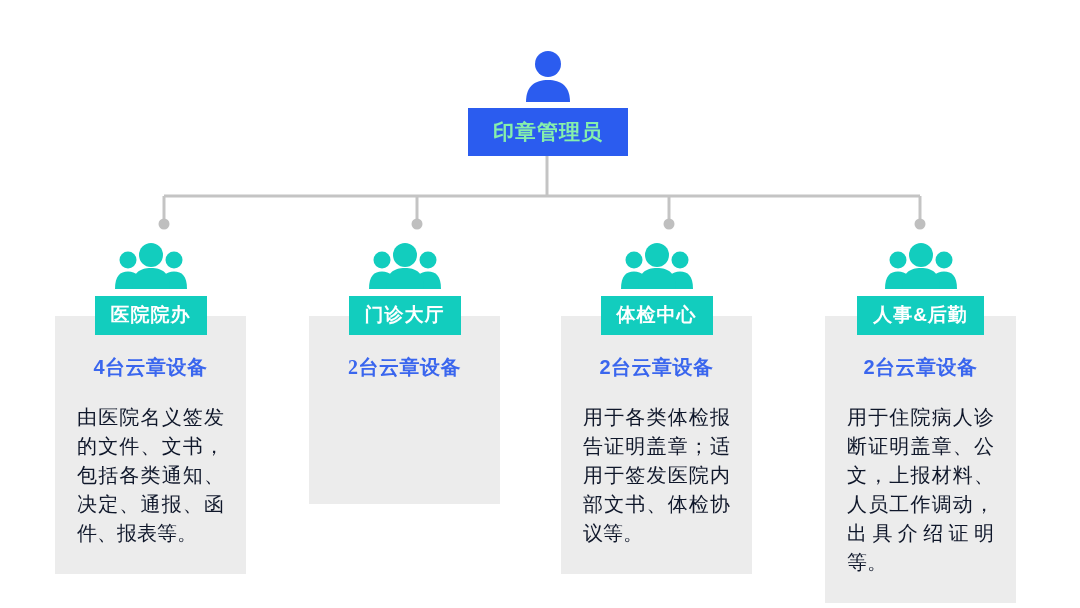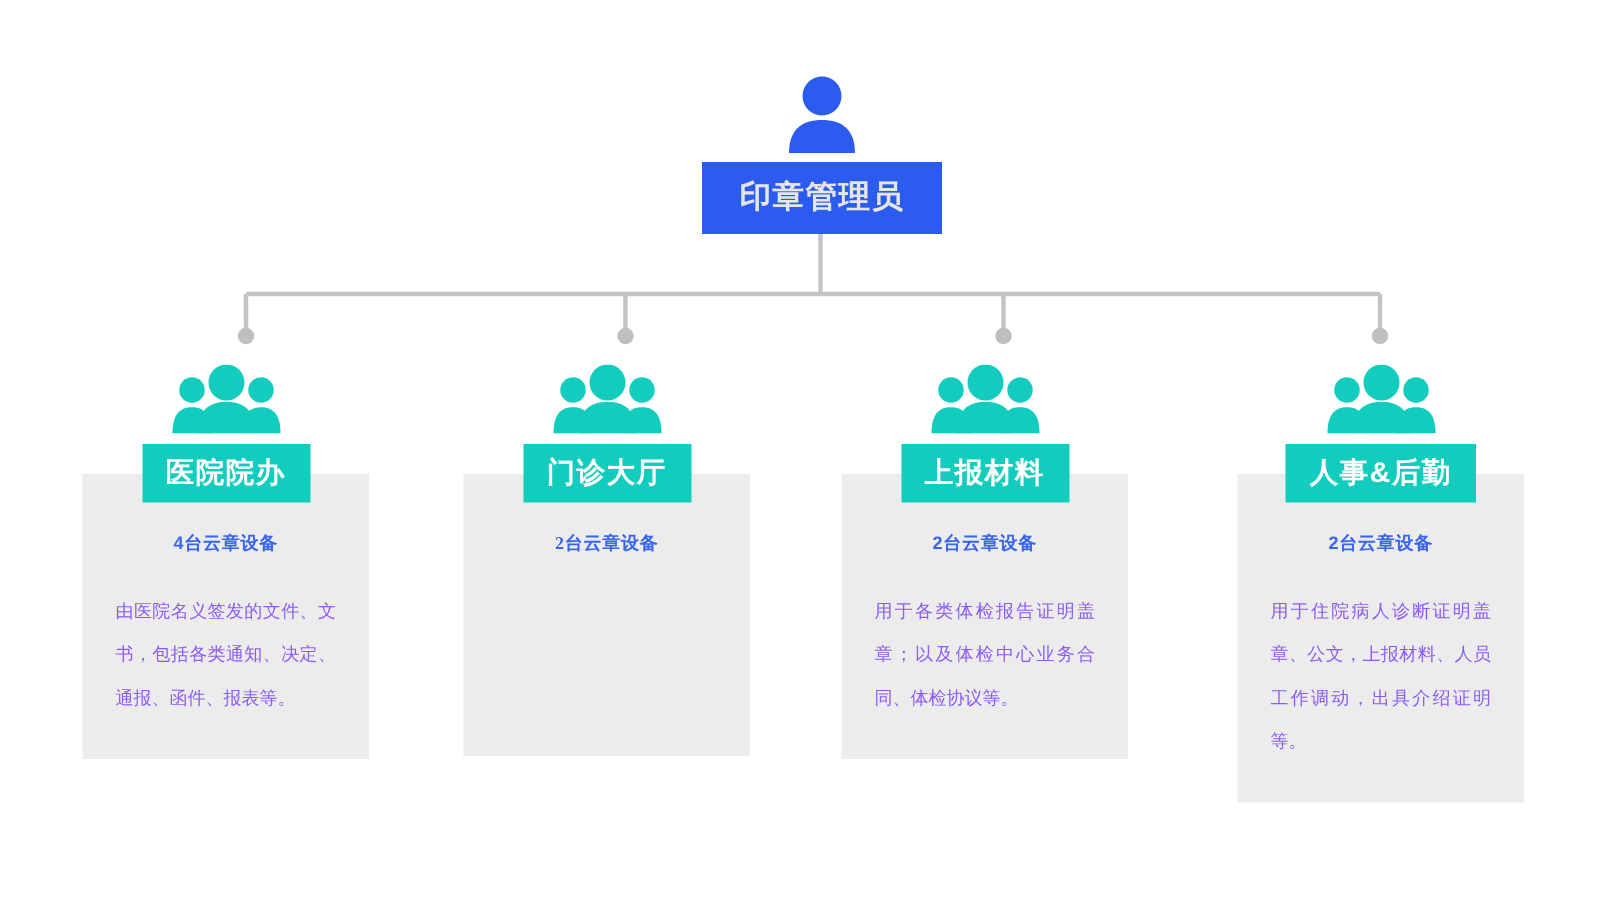--- a/index.html
+++ b/index.html
@@ -42,21 +42,21 @@
     height: 56px;
     display: flex;
     align-items: flex-end;
     justify-content: center;
   }
   .root-box {
     margin-top: 6px;
     height: 48px;
     line-height: 48px;
     background: #2B5CEF;
-    color: #e5e5e5;
+    color: #86efac;
     font-size: 21px;
     font-weight: bold;
     letter-spacing: 1px;
   }
 
   
   .branch {
     position: absolute;
     top: 240px;
     width: 191px;
@@ -88,28 +88,28 @@
     margin-top: -19px;
     padding: 38px 22px 26px 22px;
     background: #ECECEC;
     min-height: 188px;
     box-sizing: border-box;
     z-index: 1;
   }
   .branch-count {
     text-align: center;
     color: #3A66EE;
-    font-size: 12px;
+    font-size: 20px;
     font-weight: bold;
     letter-spacing: 0.5px;
   }
   .branch-desc {
     margin-top: 22px;
-    color: #8b5cf6;
-    font-size: 12px;
+    color: #0f172a;
+    font-size: 20px;
     line-height: 29px;
     text-align: justify;
     text-justify: inter-ideograph;
   }
 </style>
 </head>
 <body>
 
 <div id="diagram">
 
@@ -184,25 +184,25 @@
       <svg width="74" height="46" viewBox="0 0 74 46" aria-hidden="true">
         <circle cx="14" cy="17" r="8.5" fill="#12CDBE"></circle>
         <path d="M1 46 C1 33 6 28.5 14 28.5 C22 28.5 27 33 27 46 Z" fill="#12CDBE"></path>
         <circle cx="60" cy="17" r="8.5" fill="#12CDBE"></circle>
         <path d="M47 46 C47 33 52 28.5 60 28.5 C68 28.5 73 33 73 46 Z" fill="#12CDBE"></path>
         <circle cx="37" cy="12" r="12" fill="#12CDBE"></circle>
         <path d="M18 46 C18 30 25.5 25 37 25 C48.5 25 56 30 56 46 Z" fill="#12CDBE"></path>
       </svg>
     </div>
     <div class="branch-badge-wrap">
-      <div class="branch-badge">上报材料</div>
+      <div class="branch-badge">体检中心</div>
     </div>
     <div class="branch-card">
       <div class="branch-count">2台云章设备</div>
-      <div class="branch-desc">用于各类体检报告证明盖章；以及体检中心业务合同、体检协议等。</div>
+      <div class="branch-desc">用于各类体检报告证明盖章；适用于签发医院内部文书、体检协议等。</div>
     </div>
   </div>
 
   <div class="branch" style="left:812px;padding-left:13px;">
     <div class="branch-icon">
       <svg width="74" height="46" viewBox="0 0 74 46" aria-hidden="true">
         <circle cx="14" cy="17" r="8.5" fill="#12CDBE"></circle>
         <path d="M1 46 C1 33 6 28.5 14 28.5 C22 28.5 27 33 27 46 Z" fill="#12CDBE"></path>
         <circle cx="60" cy="17" r="8.5" fill="#12CDBE"></circle>
         <path d="M47 46 C47 33 52 28.5 60 28.5 C68 28.5 73 33 73 46 Z" fill="#12CDBE"></path>

